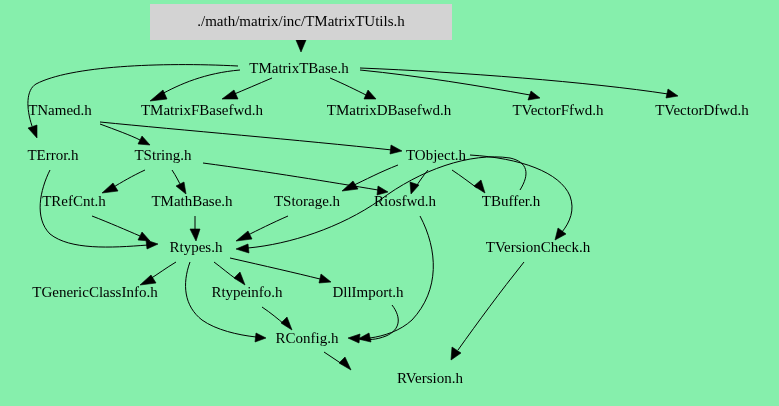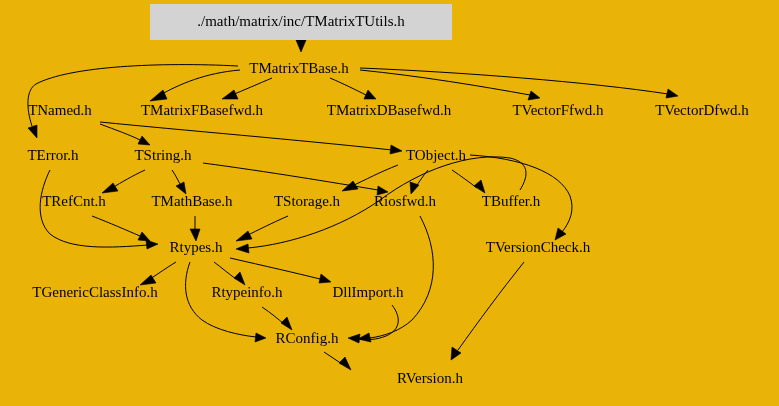--- a/index.html
+++ b/index.html
@@ -4,21 +4,21 @@
 <style>
   html, body {
     margin: 0;
     padding: 0;
     background: #ffffff;
   }
   #graph-root {
     position: relative;
     width: 779px;
     height: 406px;
-    background: #eab308;
+    background: #86efac;
     overflow: hidden;
     font-family: "Liberation Serif", "DejaVu Serif", serif;
   }
   svg#graph-canvas {
     position: absolute;
     left: 0;
     top: 0;
     width: 779px;
     height: 406px;
   }

